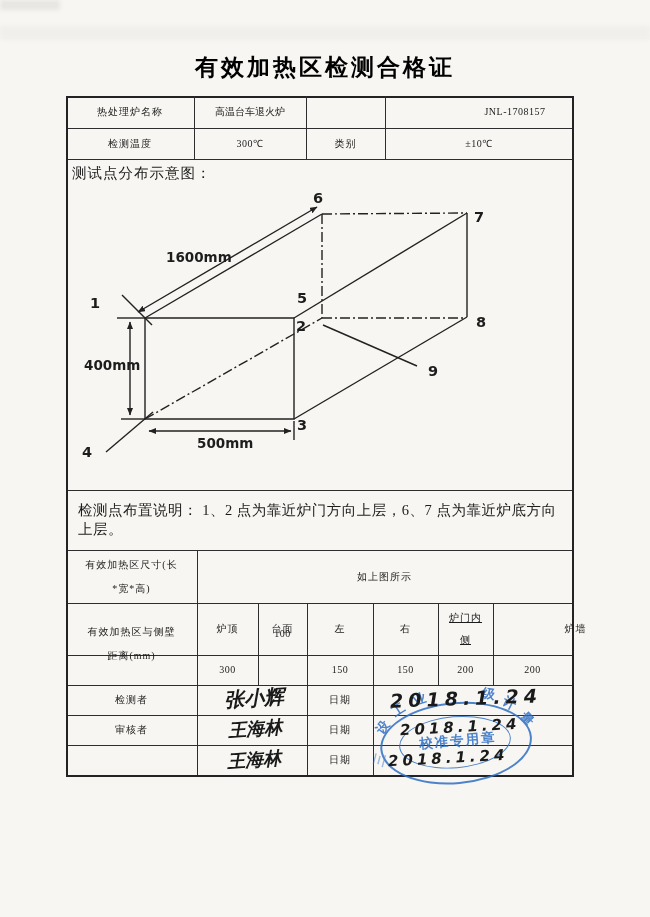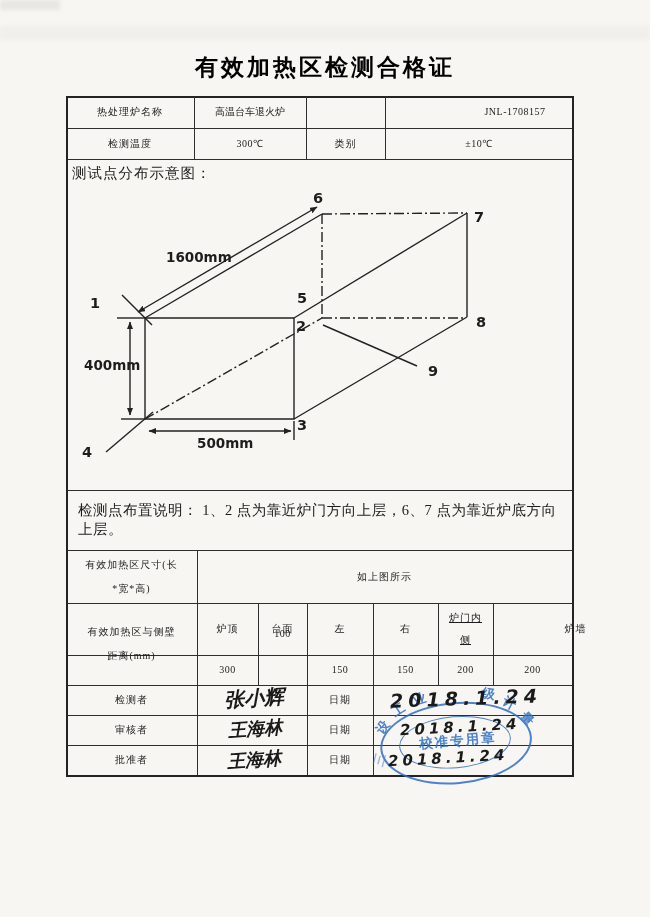--- a/index.html
+++ b/index.html
@@ -167,21 +167,20 @@
   <div class="cell" style="left:493px;top:603px;width:69px;height:52px;padding-left:48px;">炉墙</div>
   <div class="cell serifnum" style="left:197px;top:655px;width:61px;height:30px;">300</div>
   <div class="cell serifnum" style="left:258px;top:619px;width:49px;height:30px;">100</div>
   <div class="cell serifnum" style="left:307px;top:655px;width:66px;height:30px;">150</div>
   <div class="cell serifnum" style="left:373px;top:655px;width:65px;height:30px;">150</div>
   <div class="cell serifnum" style="left:438px;top:655px;width:55px;height:30px;">200</div>
   <div class="cell serifnum" style="left:493px;top:655px;width:79px;height:30px;">200</div>
 
   <div class="cell" style="left:66px;top:685px;width:131px;height:30px;">检测者</div>
   <div class="cell" style="left:66px;top:715px;width:131px;height:30px;">审核者</div>
-  <div class="cell" style="left:66px;top:745px;width:131px;height:30px;">批准者</div>
   <div class="cell" style="left:307px;top:685px;width:66px;height:30px;">日期</div>
   <div class="cell" style="left:307px;top:715px;width:66px;height:30px;">日期</div>
   <div class="cell" style="left:307px;top:745px;width:66px;height:30px;">日期</div>
 
   <div class="hand hand-name" style="left:224px;top:685px;">张小辉</div>
   <div class="hand hand-name" style="left:228px;top:717px;font-size:18px;">王海林</div>
   <div class="hand hand-name" style="left:227px;top:748px;font-size:18px;">王海林</div>
 
   <div class="hand hand-date-big" style="left:390px;top:687px;">2018.1.24</div>
   <div class="hand hand-date" style="left:400px;top:718px;">2018.1.24</div>

